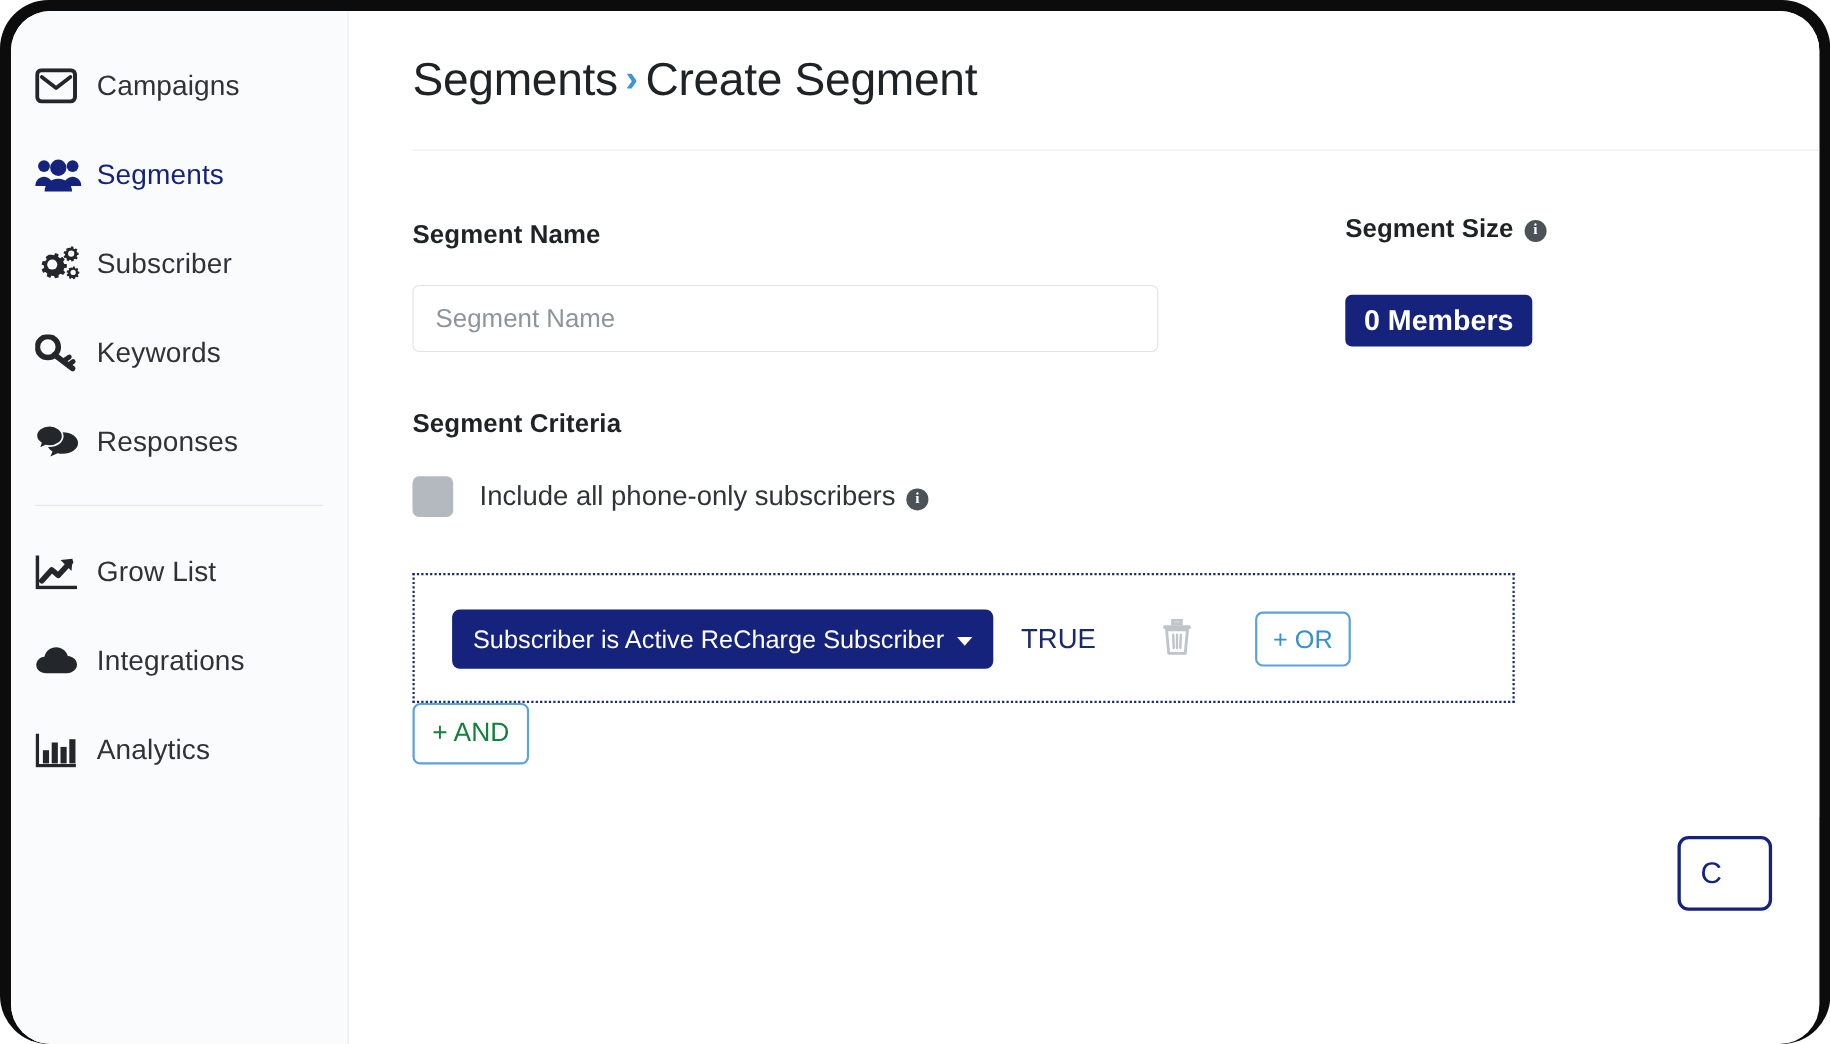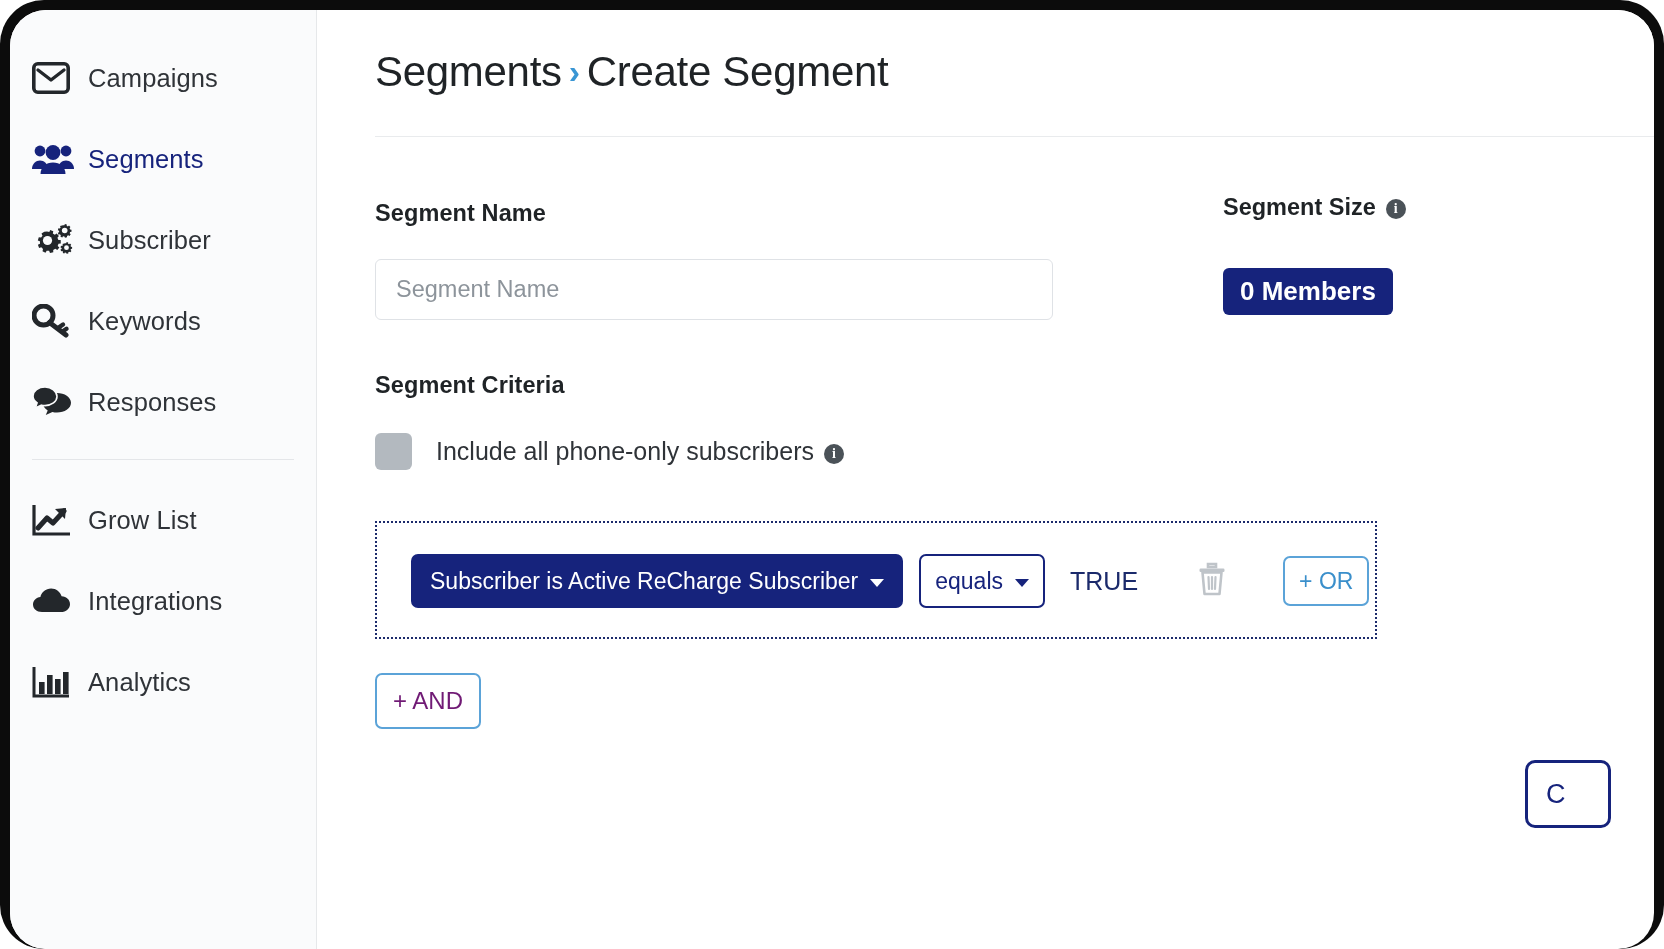--- a/index.html
+++ b/index.html
@@ -271,26 +271,26 @@
     justify-content: center;
     cursor: pointer;
     box-sizing: border-box;
     padding: 0 14px;
     white-space: nowrap;
   }
 
   #and-button {
     position: absolute;
     left: 58px;
-    top: 663px;
+    top: 629px;
     height: 56px;
     min-width: 104px;
     border: 2px solid #5ba3d8;
     border-radius: 7px;
-    color: #701a75;
+    color: #15803d;
     background: #ffffff;
     font-size: 24px;
     font-family: "Liberation Sans", sans-serif;
     display: flex;
     align-items: center;
     justify-content: center;
     cursor: pointer;
     box-sizing: border-box;
     padding: 0 16px;
     white-space: nowrap;
@@ -477,24 +477,20 @@
     </div>
 
     <div id="criteria-group">
       <div id="criteria-row">
 
         <div id="field-dropdown">
           <span>Subscriber is Active ReCharge Subscriber</span>
           <span class="caret"></span>
         </div>
 
-        <div id="operator-dropdown">
-          <span>equals</span>
-          <span class="caret"></span>
-        </div>
 
         <div id="criteria-value">TRUE</div>
 
         <div id="delete-criteria">
           <span>
             <svg width="30" height="36" viewBox="0 0 30 36">
               <path d="M11 3h8v3h-8z" fill="none" stroke="#bfc4c9" stroke-width="2.6"></path>
               <rect x="2.5" y="7.5" width="25" height="3.4" rx="1.2" fill="#bfc4c9"></rect>
               <path d="M5.5 11.5 L7.5 33 h15 l2-21.5 z" fill="none" stroke="#bfc4c9" stroke-width="2.6" stroke-linejoin="round"></path>
               <path d="M11.5 16 L12 28 M18.5 16 L18 28 M15 16 L15 28" stroke="#bfc4c9" stroke-width="2.2" stroke-linecap="round"></path>

